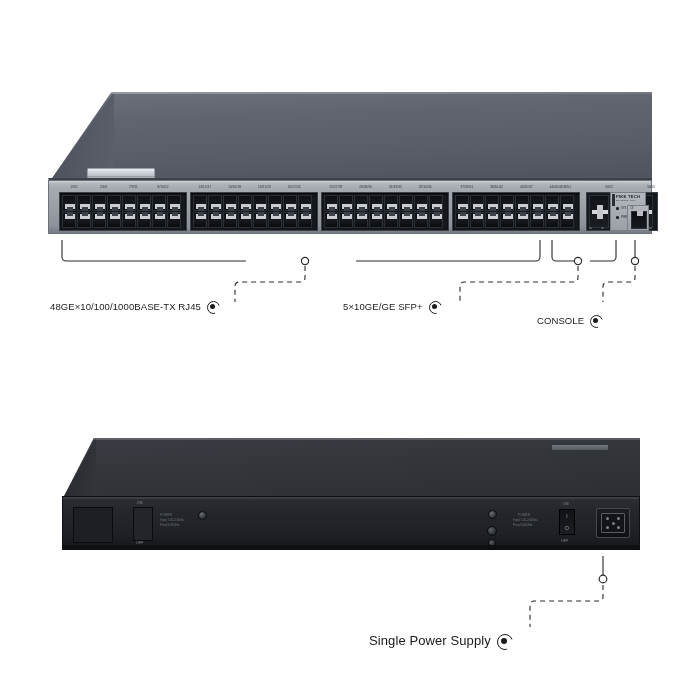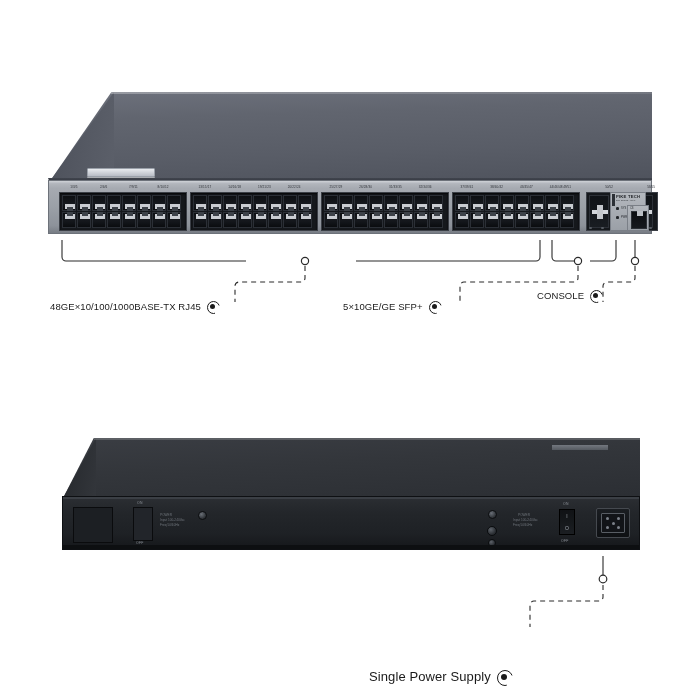--- a/index.html
+++ b/index.html
@@ -641,29 +641,29 @@
   </div>
 
   <div class="callout" style="left:343px;top:299px;">
     <span class="txt">5×10GE/GE SFP+</span>
     <span class="pin">
         <i class="arc"></i>
         <i class="dot"></i>
       </span>
   </div>
 
-  <div class="callout" style="left:537px;top:288px;">
+  <div class="callout" style="left:537px;top:313px;">
     <span class="txt">CONSOLE</span>
     <span class="pin">
         <i class="arc"></i>
         <i class="dot"></i>
       </span>
   </div>
 
-  <div class="callout big" style="left:369px;top:668px;">
+  <div class="callout big" style="left:369px;top:632px;">
     <span class="txt">Single Power Supply</span>
     <span class="pin big">
         <i class="arc"></i>
         <i class="dot"></i>
       </span>
   </div>
 
 </div>
 
 </body></html>

